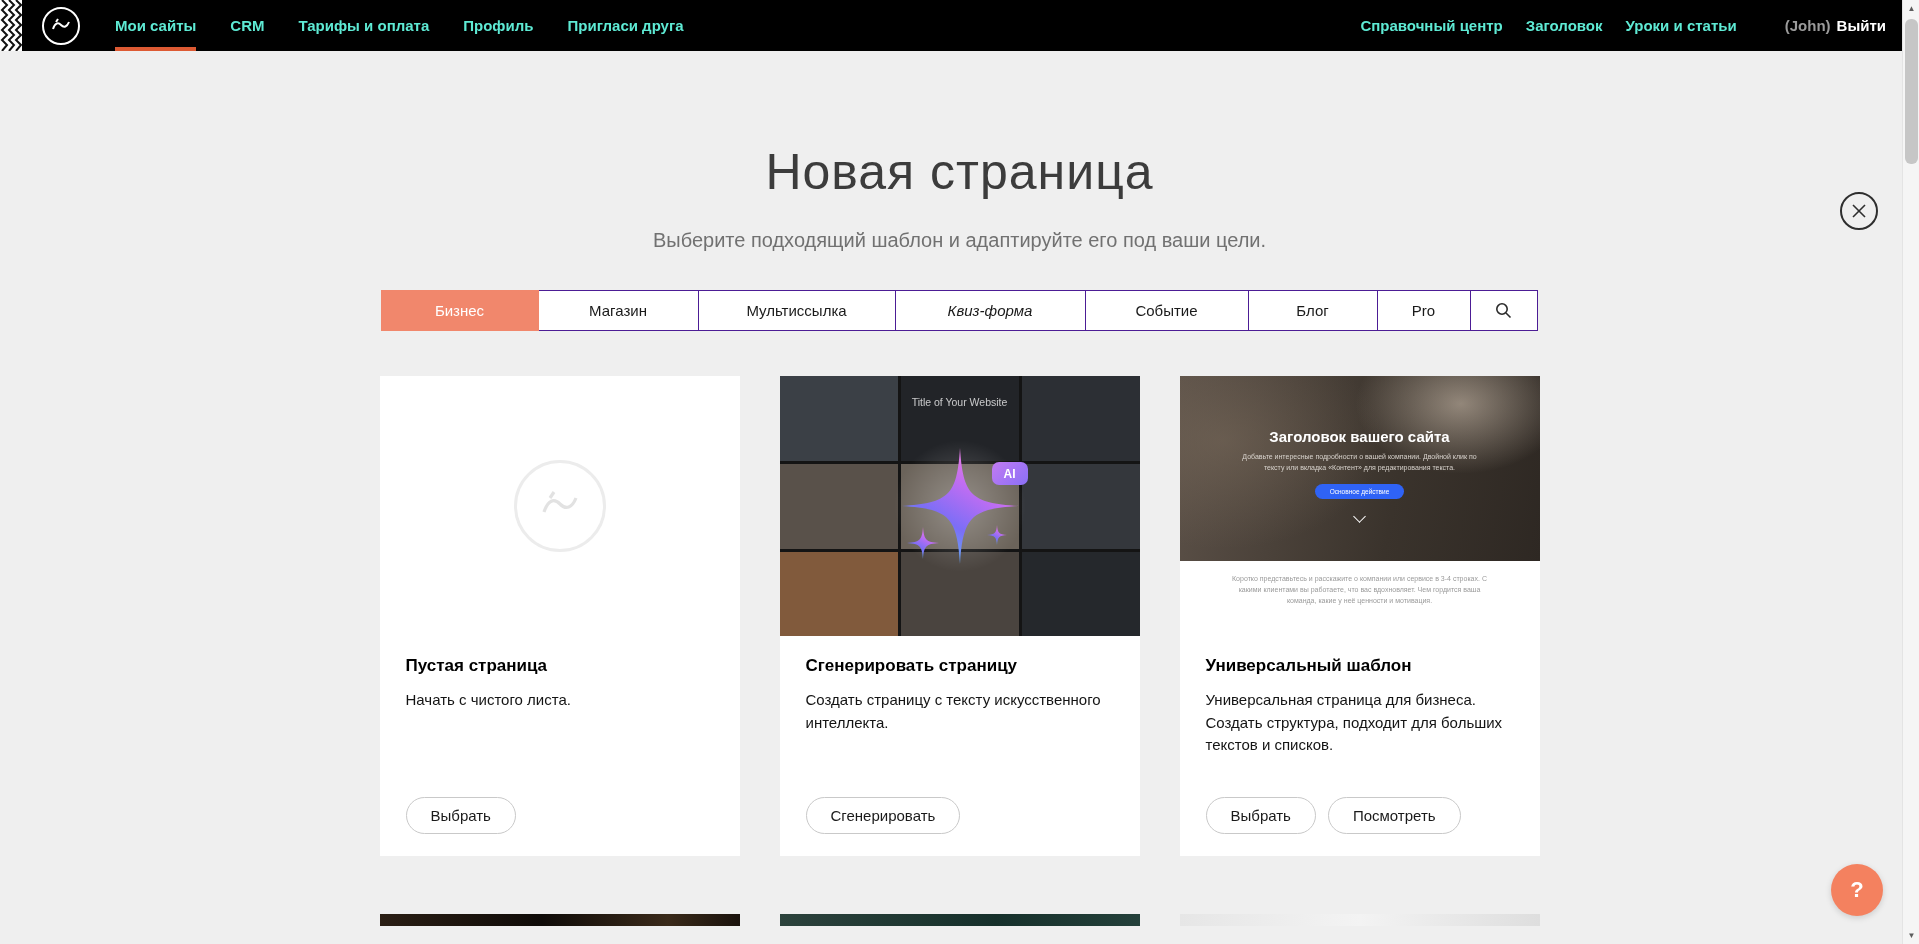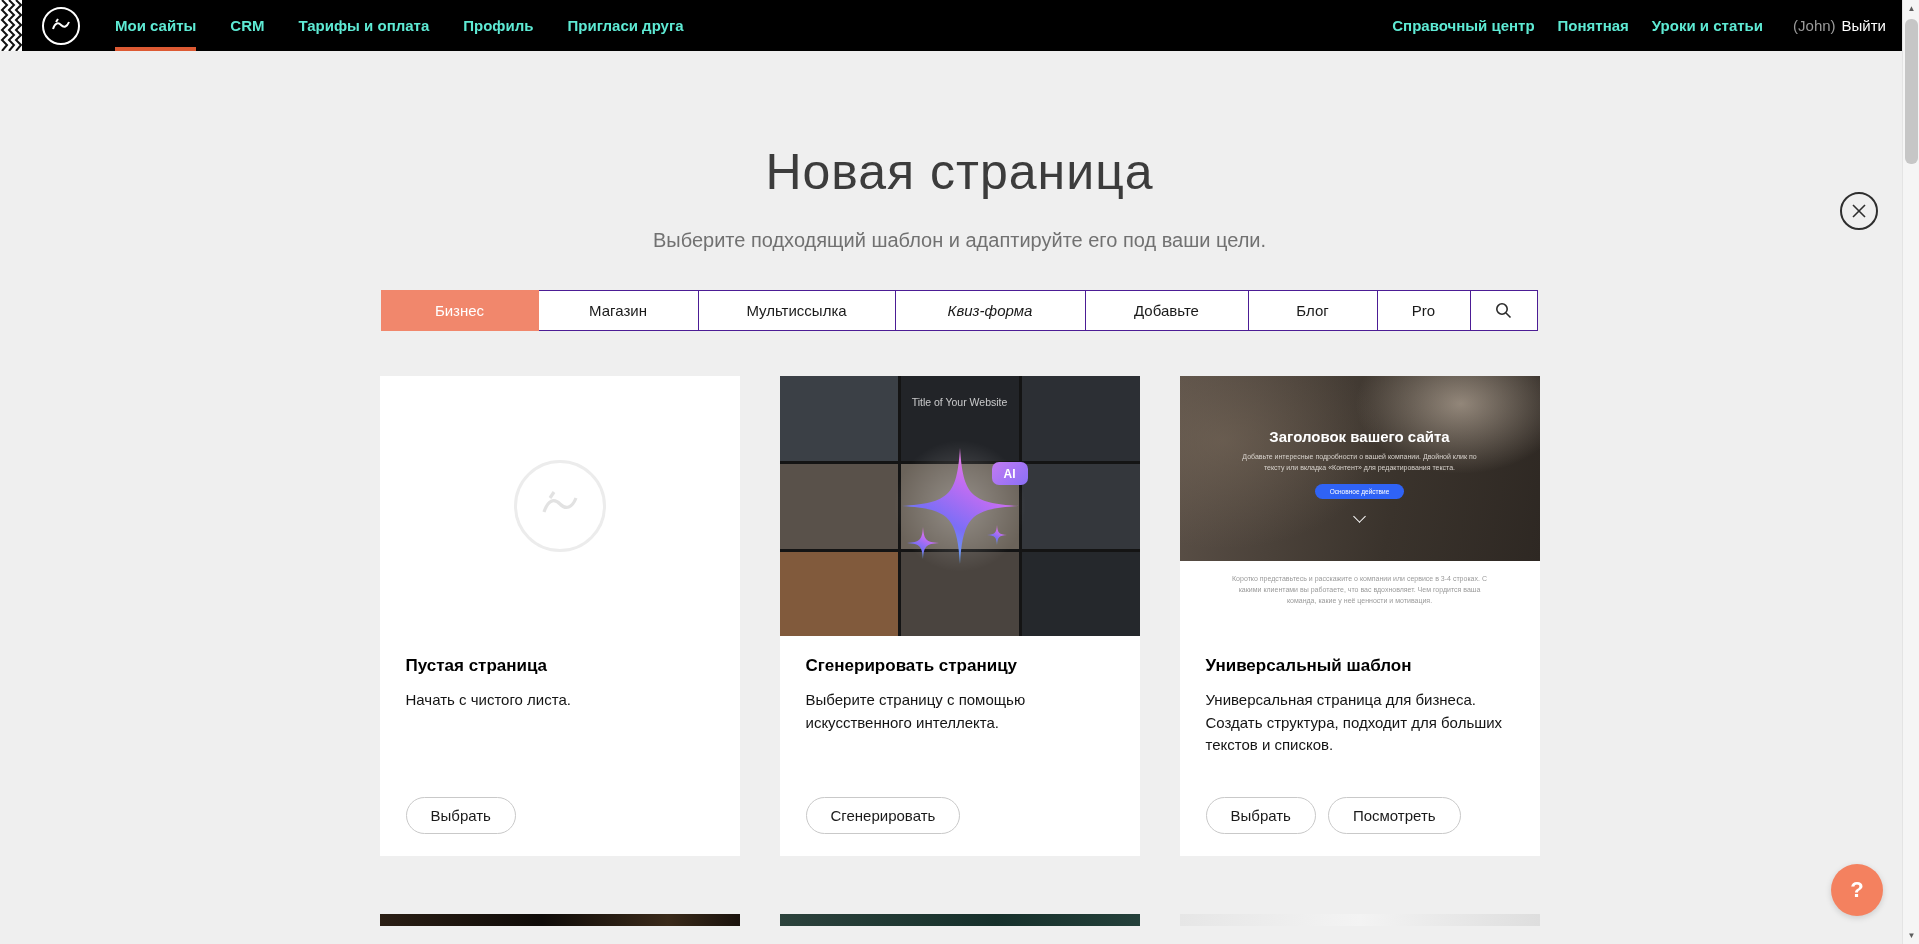--- a/index.html
+++ b/index.html
@@ -28,21 +28,21 @@
     position:relative; display:flex; align-items:center; height:51px;
     margin-right:34px; color:#5eead4; font-size:15px; font-weight:bold; cursor:pointer;
     white-space:nowrap;
   }
   .nav-item.active::after {
     content:""; position:absolute; left:0; right:0; bottom:0; height:4px;
     background:var(--nav-underline,#dd5a33);
   }
   .nav-right { display:flex; margin-left:auto; align-items:center; height:51px; }
   .nav-right .nav-item { margin-right:0; margin-left:23px; }
-  .user-block { display:flex; align-items:center; margin-left:30px; font-size:15px; font-weight:normal; white-space:nowrap; }
+  .user-block { display:flex; align-items:center; margin-left:48px; font-size:15px; font-weight:bold; white-space:nowrap; }
   .user-name { color:#9b9b9b; margin-right:6px; }
   .logout { color:#fff; cursor:pointer; }
 
   
   .main { position:relative; height:893px; }
   .close-btn {
     position:absolute; top:49px; right:41px; width:38px; height:38px;
     border:2px solid #2e2e2e; border-radius:50%; background:transparent;
     display:flex; align-items:center; justify-content:center; cursor:pointer;
   }
@@ -221,21 +221,21 @@
     <div class="nav-item">
         <span>Пригласи друга</span>
       </div>
   </div>
 
   <div class="nav-right">
     <div class="nav-item">
         <span>Справочный центр</span>
       </div>
     <div class="nav-item">
-        <span>Понятная</span>
+        <span>Заголовок</span>
       </div>
     <div class="nav-item">
         <span>Уроки и статьи</span>
       </div>
     <div class="user-block">
       <span class="user-name">(John)</span>
       <span class="logout">Выйти</span>
     </div>
   </div>
 </div>
@@ -250,21 +250,21 @@
   </button>
 
   <h1 class="page-title">Новая страница</h1>
   <div class="page-subtitle">Выберите подходящий шаблон и адаптируйте его под ваши цели.</div>
 
   <div class="tabs">
     <div class="tab active">Бизнес</div>
     <div class="tab">Магазин</div>
     <div class="tab">Мультиссылка</div>
     <div class="tab">Квиз-форма</div>
-    <div class="tab">Добавьте</div>
+    <div class="tab">Событие</div>
     <div class="tab">Блог</div>
     <div class="tab">Pro</div>
     <div class="tab">
       <svg width="17" height="17" viewBox="0 0 17 17">
         <circle cx="7" cy="7" r="5.2" fill="none" stroke="#2b2b2b" stroke-width="1.6"></circle>
         <line x1="11" y1="11" x2="15.5" y2="15.5" stroke="#2b2b2b" stroke-width="1.6"></line>
       </svg>
     </div>
   </div>
 
@@ -313,21 +313,21 @@
             </linearGradient>
           </defs>
           <path fill="url(#sparkGrad)" d="M75 17 C78 64 86 72 133 75 C86 78 78 86 75 133 C72 86 64 78 17 75 C64 72 72 64 75 17 Z"></path>
           <path fill="url(#sparkGrad)" d="M38 96 C39 109 41 111 54 112 C41 113 39 115 38 128 C37 115 35 113 22 112 C35 111 37 109 38 96 Z"></path>
           <path fill="url(#sparkGrad)" d="M112 94 C112.6 102 114 103.4 122 104 C114 104.6 112.6 106 112 114 C111.4 106 110 104.6 102 104 C110 103.4 111.4 102 112 94 Z"></path>
         </svg>
         <div class="ai-badge">AI</div>
       </div>
       <div class="card-content">
         <div class="card-title">Сгенерировать страницу</div>
-        <div class="card-desc">Выберите страницу с помощью искусственного интеллекта.</div>
+        <div class="card-desc">Создать страницу с тексту искусственного интеллекта.</div>
         <div class="card-actions">
           <button class="btn">Сгенерировать</button>
         </div>
       </div>
     </div>
 
     <div class="card">
       <div class="card-preview">
         <div class="hero">
           <div class="hero-title">Заголовок вашего сайта</div>

